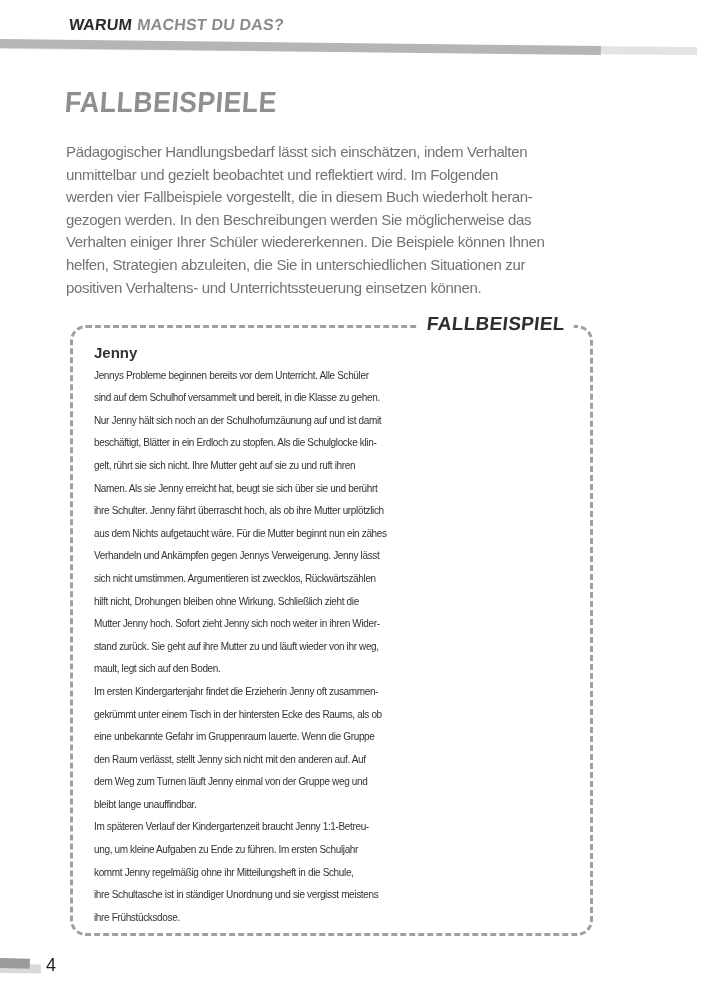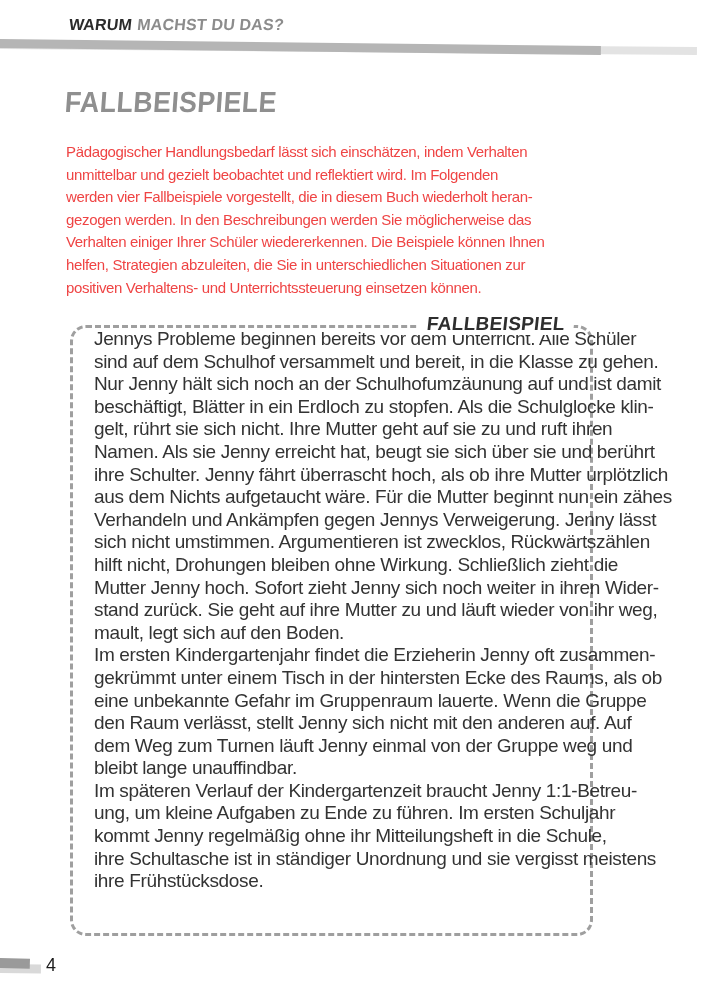--- a/index.html
+++ b/index.html
@@ -63,21 +63,21 @@
 
   
   .intro {
     position: absolute;
     left: 66px;
     top: 141px;
     margin: 0;
     font-size: 15px;
     line-height: 22.6px;
     letter-spacing: -0.35px;
-    color: #ef4444;
+    color: #737373;
     white-space: pre;
   }
 
   
   .case-box {
     position: absolute;
     left: 70px;
     top: 325px;
     width: 523px;
     height: 611px;
@@ -101,21 +101,21 @@
   }
   .case-name {
     margin: 14px 14px 0 21px;
     font-size: 15px;
     line-height: 22.6px;
     font-weight: bold;
     color: #333333;
   }
   .case-body {
     margin: 0 10px 10px 21px;
-    font-size: 19px;
+    font-size: 10px;
     line-height: 22.6px;
     letter-spacing: -0.35px;
     color: #333333;
     white-space: pre;
   }
 
   
   .footer-bar-dark {
     position: absolute;
     left: 0; top: 958px;
@@ -157,20 +157,21 @@
   <p class="intro">Pädagogischer Handlungsbedarf lässt sich einschätzen, indem Verhalten
 unmittelbar und gezielt beobachtet und reflektiert wird. Im Folgenden
 werden vier Fallbeispiele vorgestellt, die in diesem Buch wiederholt heran-
 gezogen werden. In den Beschreibungen werden Sie möglicherweise das
 Verhalten einiger Ihrer Schüler wiedererkennen. Die Beispiele können Ihnen
 helfen, Strategien abzuleiten, die Sie in unterschiedlichen Situationen zur
 positiven Verhaltens- und Unterrichtssteuerung einsetzen können.</p>
 
   <section class="case-box">
     <div class="case-label">FALLBEISPIEL</div>
+    <div class="case-name">Jenny</div>
     <div class="case-body">Jennys Probleme beginnen bereits vor dem Unterricht. Alle Schüler
 sind auf dem Schulhof versammelt und bereit, in die Klasse zu gehen.
 Nur Jenny hält sich noch an der Schulhofumzäunung auf und ist damit
 beschäftigt, Blätter in ein Erdloch zu stopfen. Als die Schulglocke klin-
 gelt, rührt sie sich nicht. Ihre Mutter geht auf sie zu und ruft ihren
 Namen. Als sie Jenny erreicht hat, beugt sie sich über sie und berührt
 ihre Schulter. Jenny fährt überrascht hoch, als ob ihre Mutter urplötzlich
 aus dem Nichts aufgetaucht wäre. Für die Mutter beginnt nun ein zähes
 Verhandeln und Ankämpfen gegen Jennys Verweigerung. Jenny lässt
 sich nicht umstimmen. Argumentieren ist zwecklos, Rückwärtszählen

